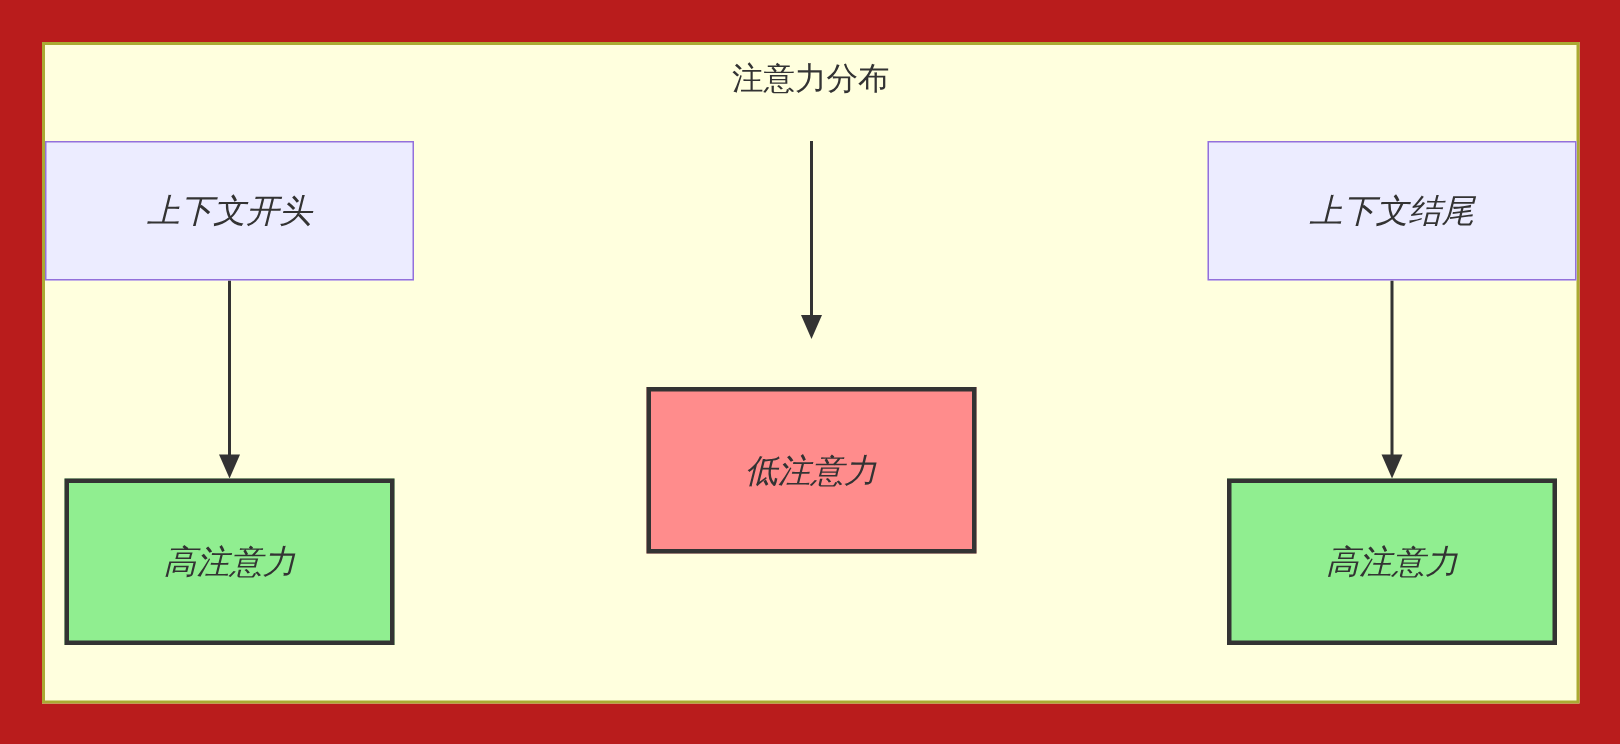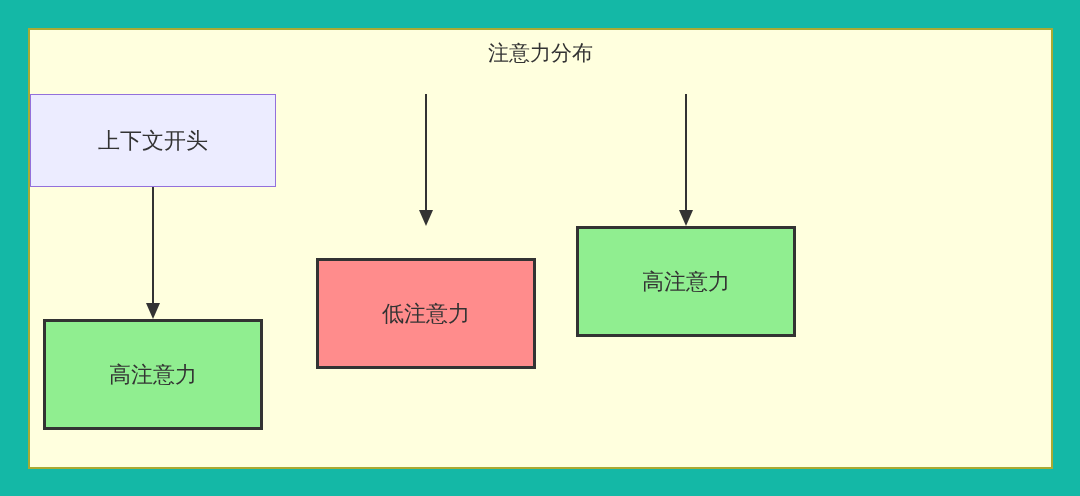--- a/index.html
+++ b/index.html
@@ -5,21 +5,21 @@
   html, body {
     margin: 0;
     padding: 0;
     background: #ffffff;
     font-family: "Liberation Sans", "DejaVu Sans", sans-serif;
   }
   .canvas {
     position: relative;
     width: 1080px;
     height: 496px;
-    background: #14b8a6;
+    background: #b91c1c;
     overflow: hidden;
   }
   .container {
     position: absolute;
     left: 28px;
     top: 28px;
     width: 1025px;
     height: 441px;
     box-sizing: border-box;
     background: var(--container-bg, #ffffde);
@@ -30,22 +30,23 @@
     text-align: center;
     font-size: 21px;
     font-weight: 400;
     color: var(--text, #333333);
     height: 30px;
     line-height: 30px;
   }
   .row {
     margin-top: 26px;
     display: flex;
-    justify-content: flex-start;
+    justify-content: space-between;
     gap: 40px;
+    font-style: italic;
   }
   .column {
     display: flex;
     flex-direction: column;
     align-items: center;
   }
   .node {
     box-sizing: border-box;
     display: flex;
     align-items: center;
@@ -94,20 +95,21 @@
 
       <div class="column">
         <svg class="arrow" viewBox="0 0 20 132" xmlns="http://www.w3.org/2000/svg">
           <line x1="10" y1="0" x2="10" y2="118"></line>
           <polygon points="3,116 17,116 10,132"></polygon>
         </svg>
         <div class="node target low">低注意力</div>
       </div>
 
       <div class="column">
+        <div class="node source">上下文结尾</div>
         <svg class="arrow" viewBox="0 0 20 132" xmlns="http://www.w3.org/2000/svg">
           <line x1="10" y1="0" x2="10" y2="118"></line>
           <polygon points="3,116 17,116 10,132"></polygon>
         </svg>
         <div class="node target high">高注意力</div>
       </div>
 
     </div>
   </div>
 </div>

